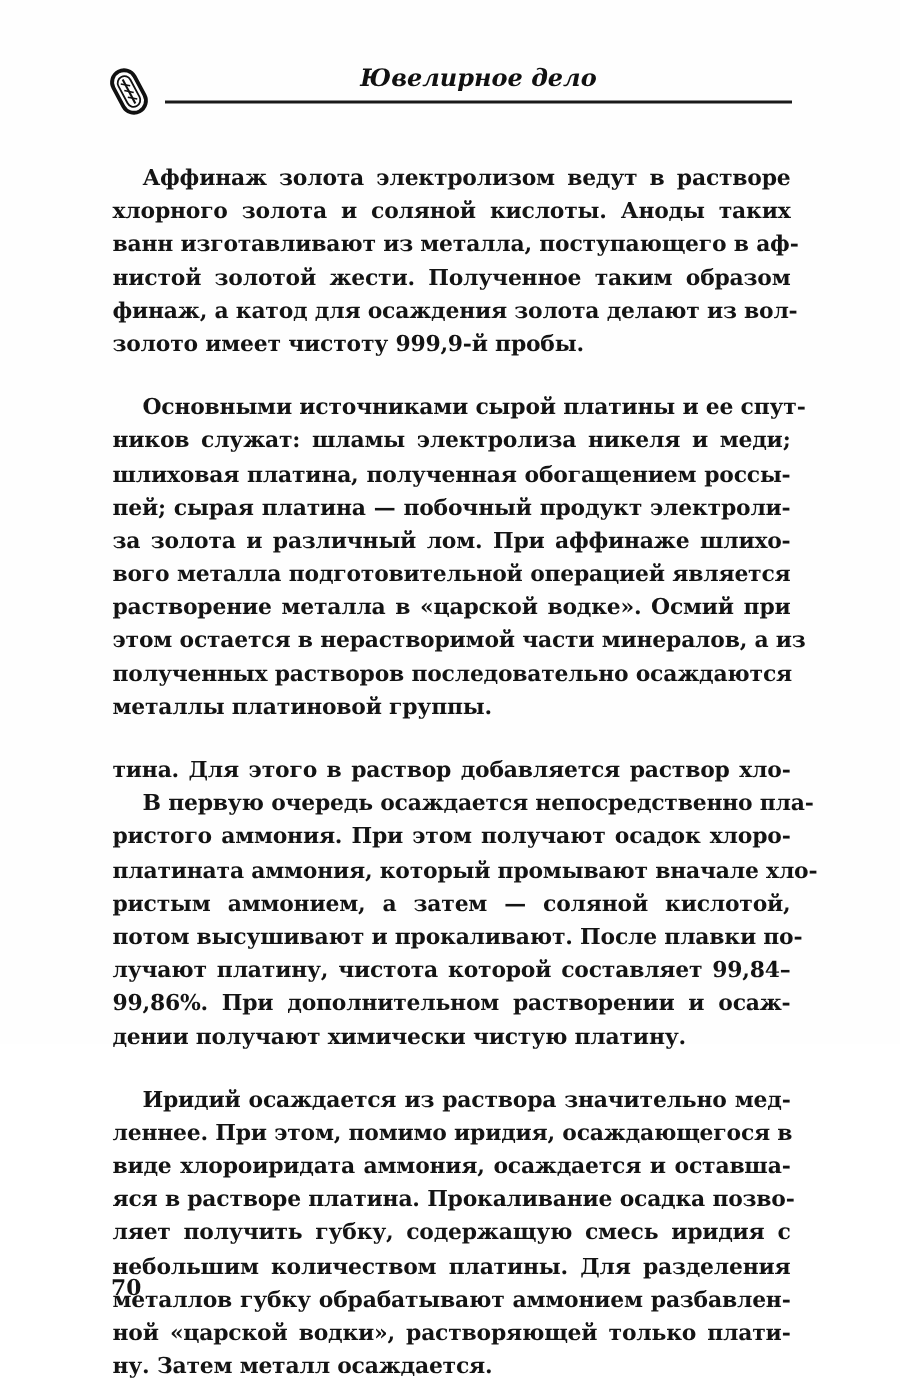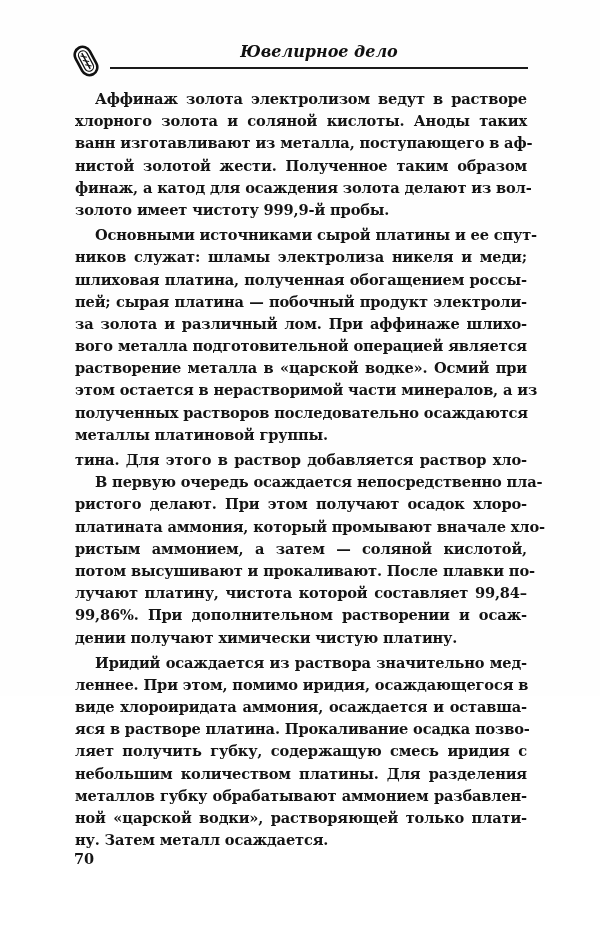--- a/index.html
+++ b/index.html
@@ -13,21 +13,21 @@
   }
   .head-rule { position: absolute; left: 110px; top: 67px; width: 418px; height: 0; border-top: 2px solid #1a1a1a; }
   .body-text {
     position: absolute; left: 75px; top: 88px; width: 452px;
     font-family: "DejaVu Serif", serif; font-weight: bold; font-size: 14.6px;
     line-height: 22.2px; color: #141414; letter-spacing: -0.15px;
   }
   .line { display: block; white-space: nowrap; text-align: justify; text-align-last: justify; height: 22.2px; }
   .line.last { text-align-last: left; }
   .line.indent { padding-left: 20px; }
-  .para { margin-bottom: 3px; }
+  .para { margin-bottom: 3px; margin-top: 20px; }
   .page-number {
     position: absolute; left: 74px; top: 850px;
     font-family: "DejaVu Serif", serif; font-weight: bold; font-size: 14.5px; color: #141414;
   }
 </style>
 </head>
 <body>
 
 <div class="page">
   <svg class="header-icon" viewBox="0 0 26 34">
@@ -60,21 +60,21 @@
         <span class="line">за золота и различный лом. При аффинаже шлихо-</span>
         <span class="line">вого металла подготовительной операцией является</span>
         <span class="line">растворение металла в «царской водке». Осмий при</span>
         <span class="line">этом остается в нерастворимой части минералов, а из</span>
         <span class="line">полученных растворов последовательно осаждаются</span>
         <span class="line last">металлы платиновой группы.</span>
       </div>
       <div class="para">
         <span class="line">тина. Для этого в раствор добавляется раствор хло-</span>
         <span class="line indent">В первую очередь осаждается непосредственно пла-</span>
-        <span class="line">ристого делают. При этом получают осадок хлоро-</span>
+        <span class="line">ристого аммония. При этом получают осадок хлоро-</span>
         <span class="line">платината аммония, который промывают вначале хло-</span>
         <span class="line">ристым аммонием, а затем — соляной кислотой,</span>
         <span class="line">потом высушивают и прокаливают. После плавки по-</span>
         <span class="line">лучают платину, чистота которой составляет 99,84–</span>
         <span class="line">99,86%. При дополнительном растворении и осаж-</span>
         <span class="line last">дении получают химически чистую платину.</span>
       </div>
       <div class="para">
         <span class="line indent">Иридий осаждается из раствора значительно мед-</span>
         <span class="line">леннее. При этом, помимо иридия, осаждающегося в</span>

